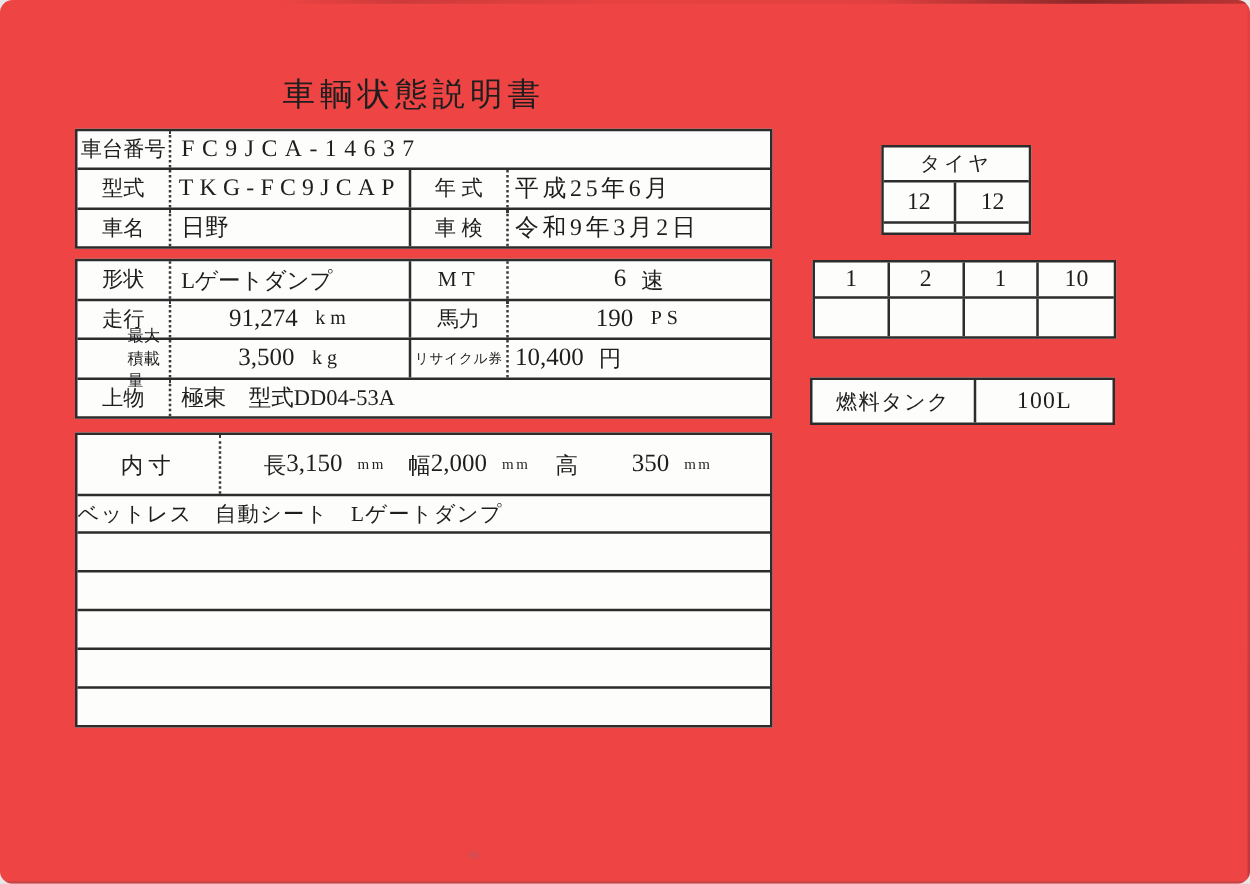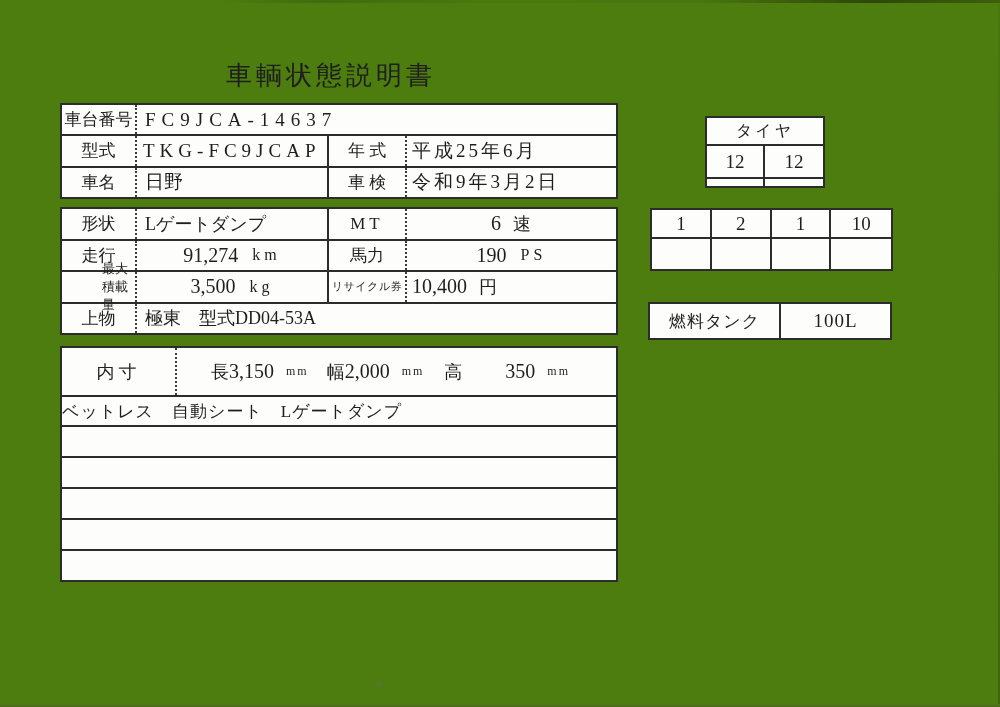--- a/index.html
+++ b/index.html
@@ -1,20 +1,20 @@
 <!DOCTYPE html>
 <html><head>
 <meta charset="utf-8">
 <style>
   * { box-sizing: border-box; }
   html,body { margin:0; padding:0; background:#e8e8e8; }
   .page {
-    position:relative; width:1000px; height:707px; background:#4d7c0f;
+    position:relative; width:1000px; height:707px; background:#ef4444;
     font-family:"Liberation Serif","DejaVu Serif",serif; color:#1e1e1e;
-    overflow:hidden; margin:0 auto;
+    overflow:hidden; margin:0 auto;border-radius:10px;
   }
   
   .scan-top { position:absolute; top:0; left:0; width:100%; height:3px;
     background:linear-gradient(90deg, rgba(0,0,0,0) 0%, rgba(0,0,0,0) 22%, rgba(0,0,0,0.14) 32%, rgba(0,0,0,0.04) 48%, rgba(0,0,0,0.05) 70%, rgba(0,0,0,0.42) 87%, rgba(0,0,0,0.22) 100%); }
   .scan-bottom { position:absolute; bottom:0; left:0; width:100%; height:2px; background:rgba(70,70,70,0.25); }
   .scan-right { position:absolute; top:4px; right:0; bottom:3px; width:2px;
     background:linear-gradient(180deg, rgba(0,0,0,0.05), rgba(0,0,0,0.18)); }
   .smudge { position:absolute; left:372px; top:679px; width:14px; height:10px;
     background:radial-gradient(ellipse at center, rgba(110,110,125,0.28), rgba(110,110,125,0) 65%); }
 

